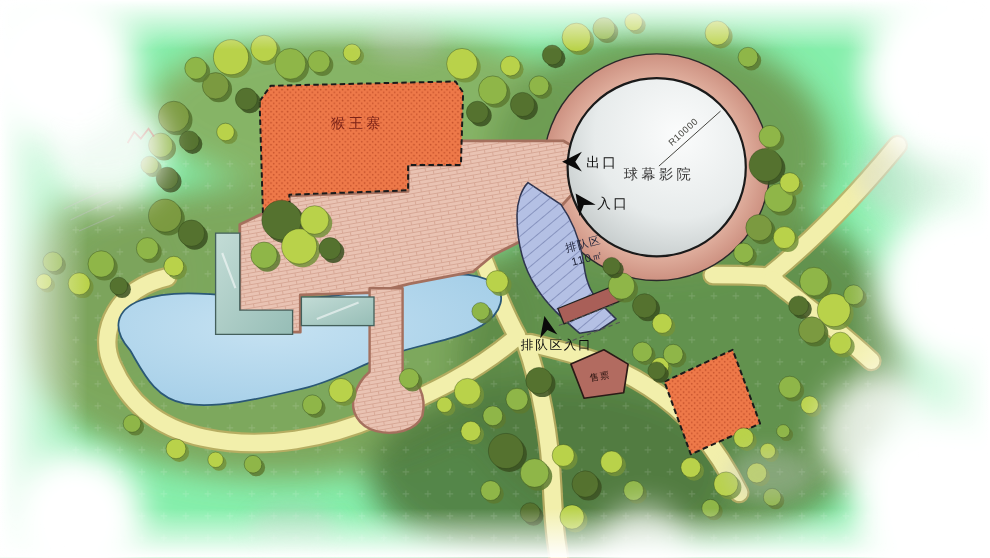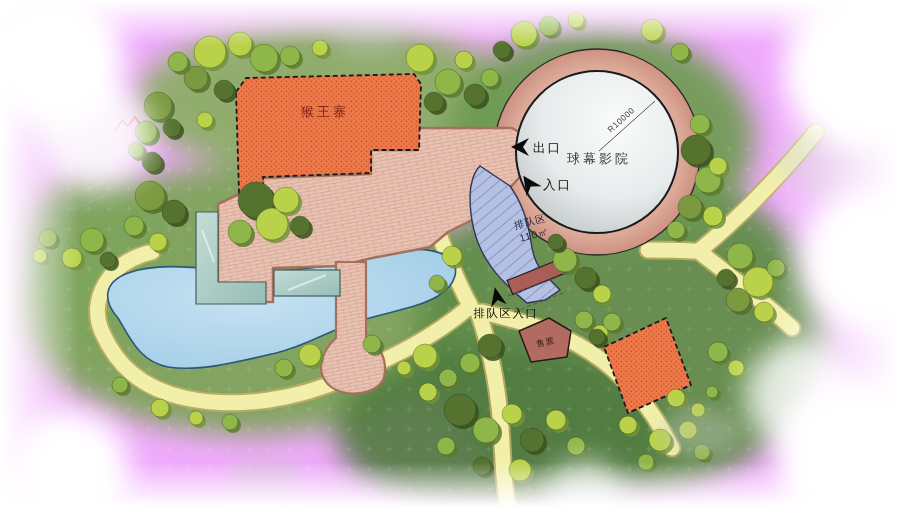--- a/index.html
+++ b/index.html
@@ -1,16 +1,16 @@
 <!DOCTYPE html>
 <html><head>
 <meta charset="utf-8">
 <style>
   html,body{margin:0;padding:0;background:#ffffff;}
-  .stage{width:900px;height:507px;position:relative;overflow:hidden;background:#f0abfc;}
+  .stage{width:900px;height:507px;position:relative;overflow:hidden;background:#86efac;}
   svg{display:block;font-family:"Liberation Sans","DejaVu Sans",sans-serif;}
   text{font-family:"Liberation Sans","DejaVu Sans",sans-serif;}
   .lbl-main{font-size:13px;fill:#7c2317;letter-spacing:3px;}
   .lbl-dome{font-size:13px;fill:#3a3a3a;letter-spacing:3px;}
   .lbl-gate{font-size:12.5px;fill:#0f0f0f;letter-spacing:2px;}
   .lbl-queue{font-size:10px;fill:#20243a;letter-spacing:1px;}
   .lbl-qent{font-size:11.5px;fill:#0a0a0a;letter-spacing:1.5px;}
   .lbl-ticket{font-size:8.5px;fill:#2a1410;letter-spacing:1px;}
   .lbl-radius{font-size:8.5px;fill:#44443f;letter-spacing:0.5px;}
 </style>

